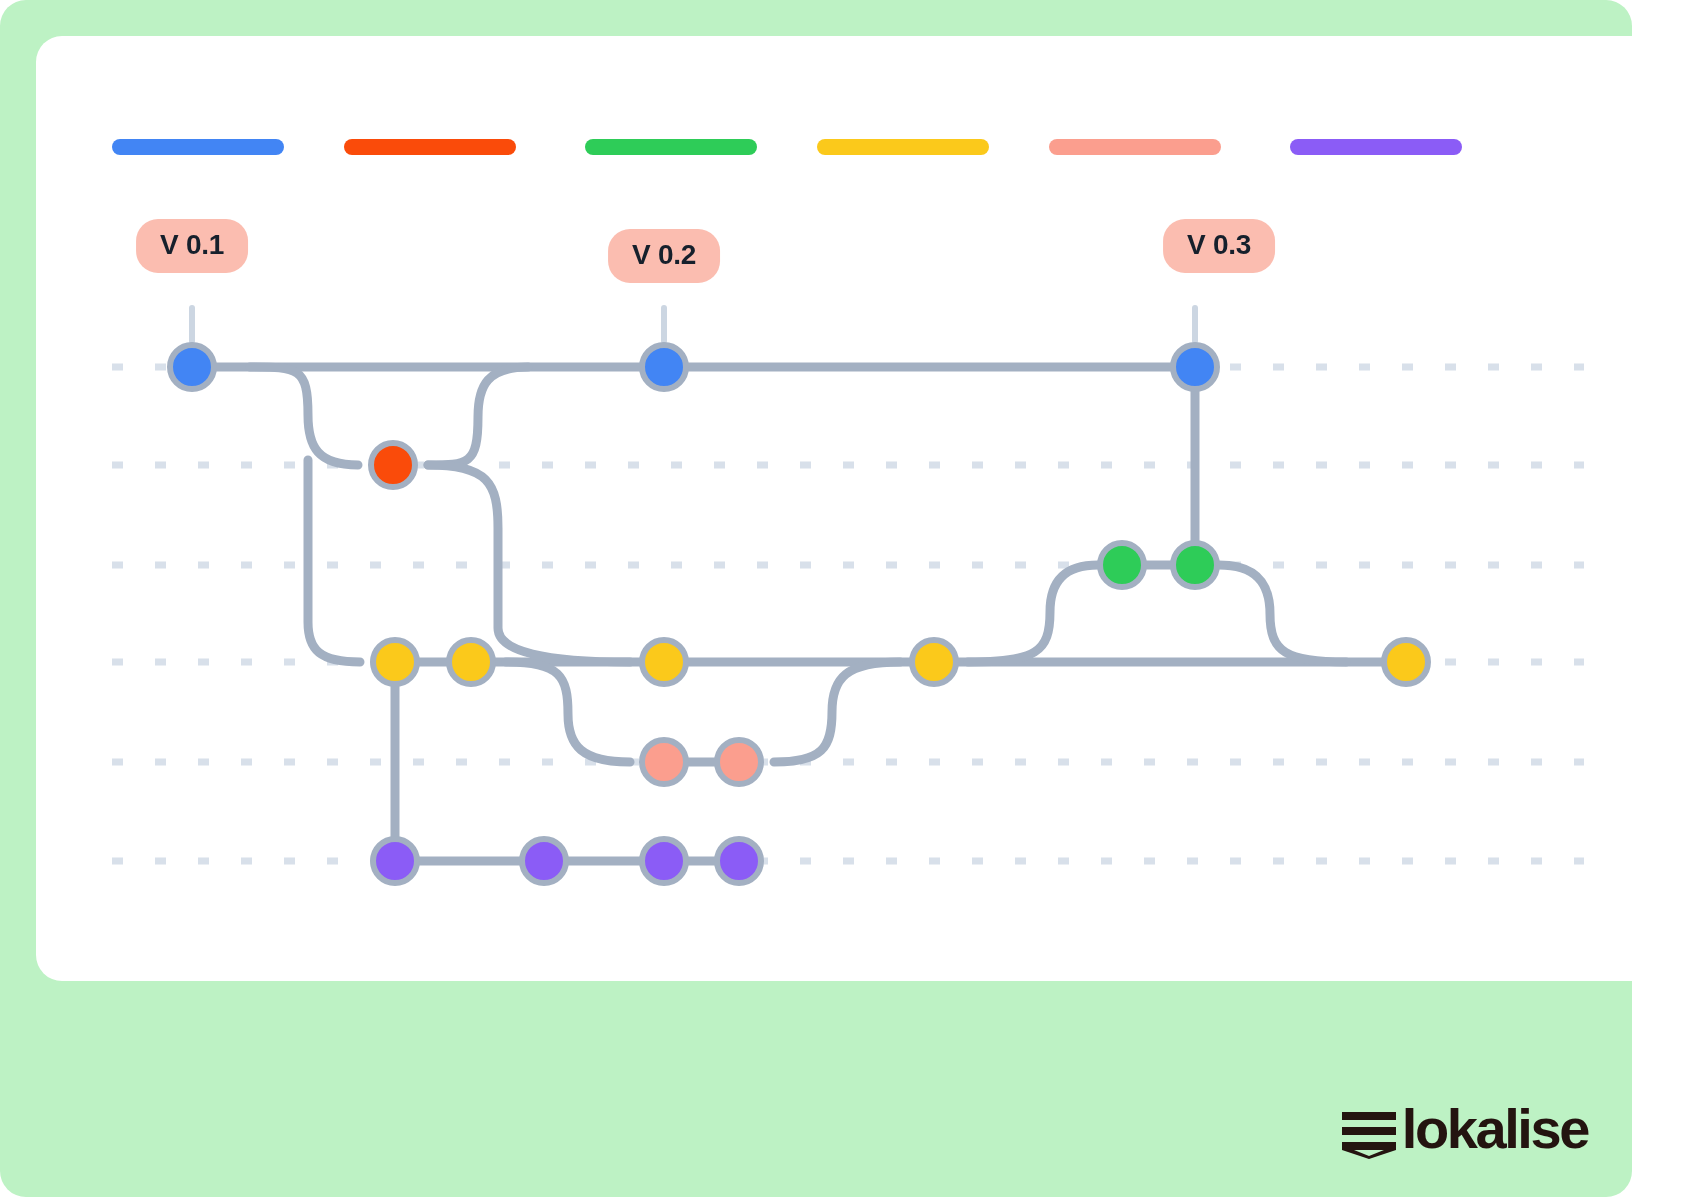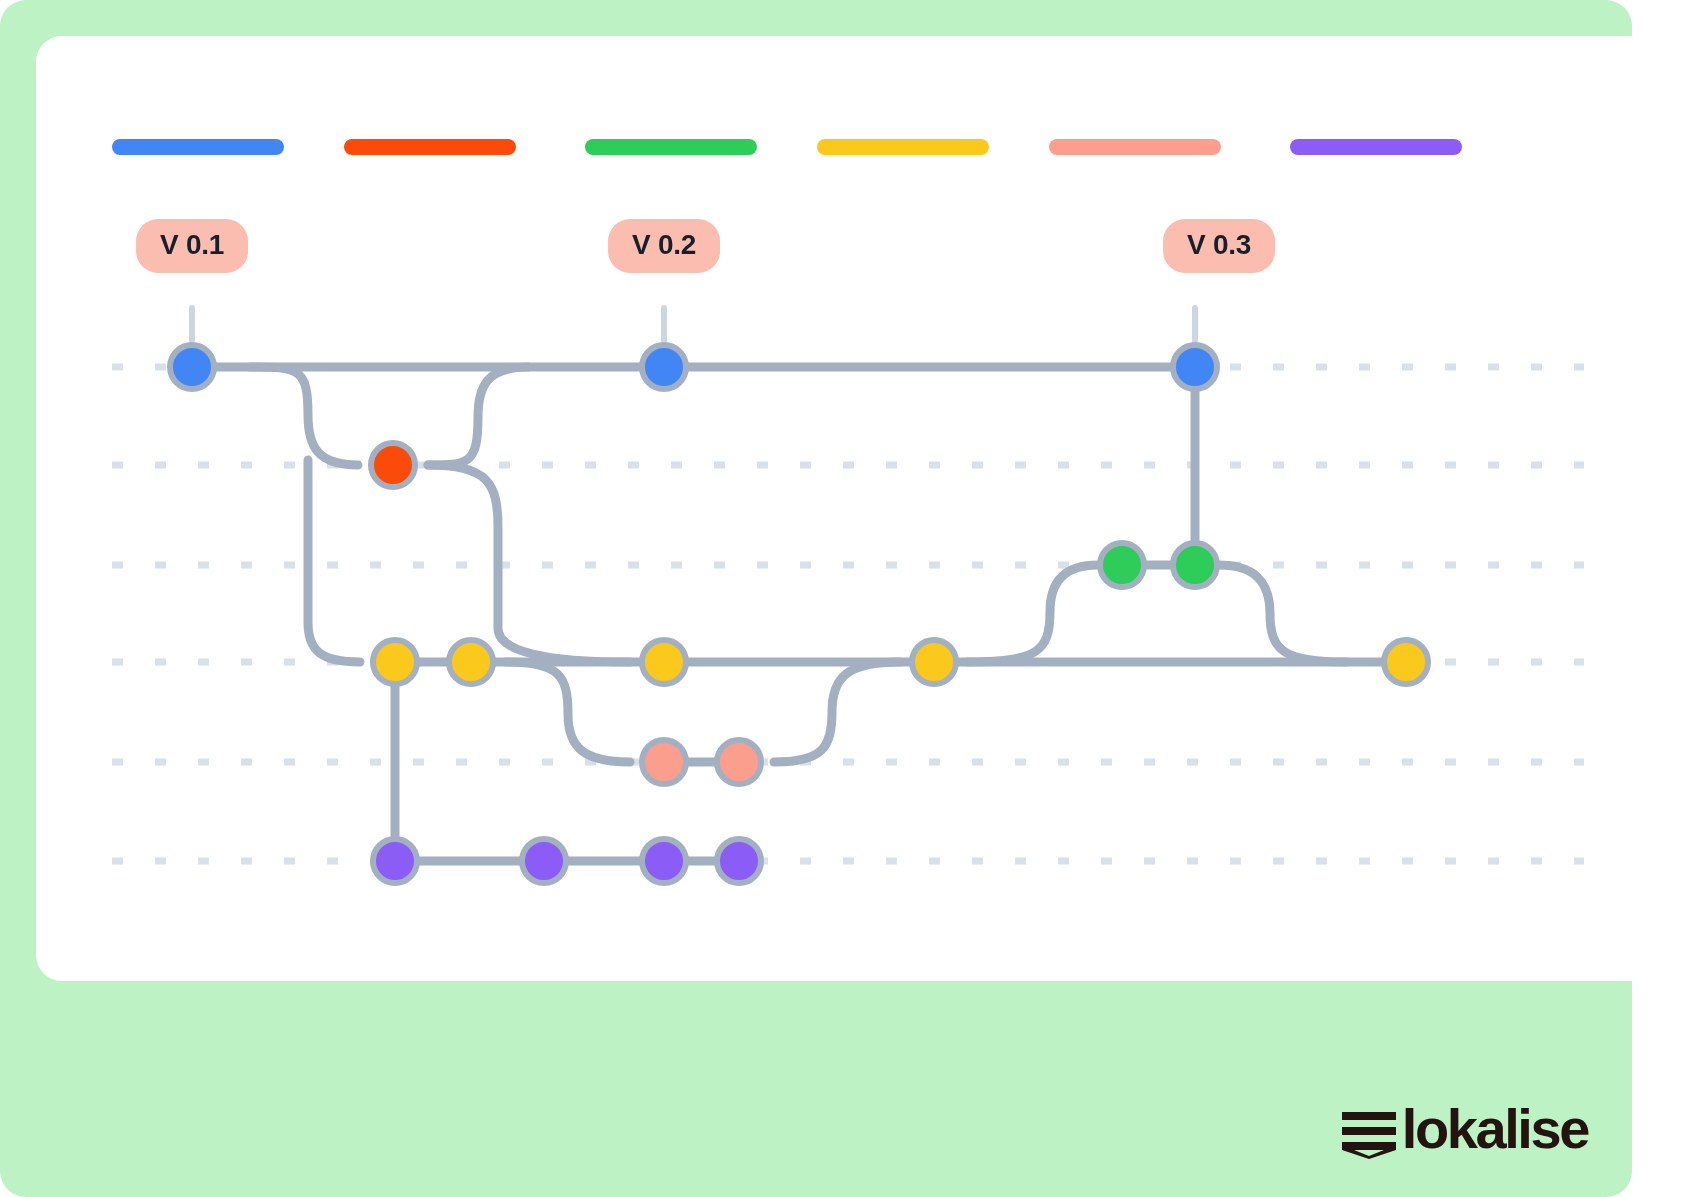--- a/index.html
+++ b/index.html
@@ -95,21 +95,21 @@
     <div class="legend">
       <div class="legend-bar" style="left:76px;  width:172px; background:#4285f4;"></div>
       <div class="legend-bar" style="left:308px; width:172px; background:#fa4b0a;"></div>
       <div class="legend-bar" style="left:549px; width:172px; background:#2ecc58;"></div>
       <div class="legend-bar" style="left:781px; width:172px; background:#fbc91b;"></div>
       <div class="legend-bar" style="left:1013px;width:172px; background:#fb9e8e;"></div>
       <div class="legend-bar" style="left:1254px;width:172px; background:#8b5cf6;"></div>
     </div>
 
     <div class="vtag" style="left:156px;  top:183px;">V 0.1</div>
-    <div class="vtag" style="left:628px;  top:183px;">V 0.2</div>
+    <div class="vtag" style="left:628px;  top:193px;">V 0.2</div>
     <div class="vtag" style="left:1183px; top:183px;">V 0.3</div>
 
     <svg class="graph-svg" width="1628" height="945" viewBox="0 0 1628 945">
 
       <g stroke="#ccd6e2" stroke-width="6" stroke-linecap="round">
         <line x1="156" y1="272" x2="156" y2="305"></line>
         <line x1="628" y1="272" x2="628" y2="305"></line>
         <line x1="1159" y1="272" x2="1159" y2="305"></line>
       </g>
 

